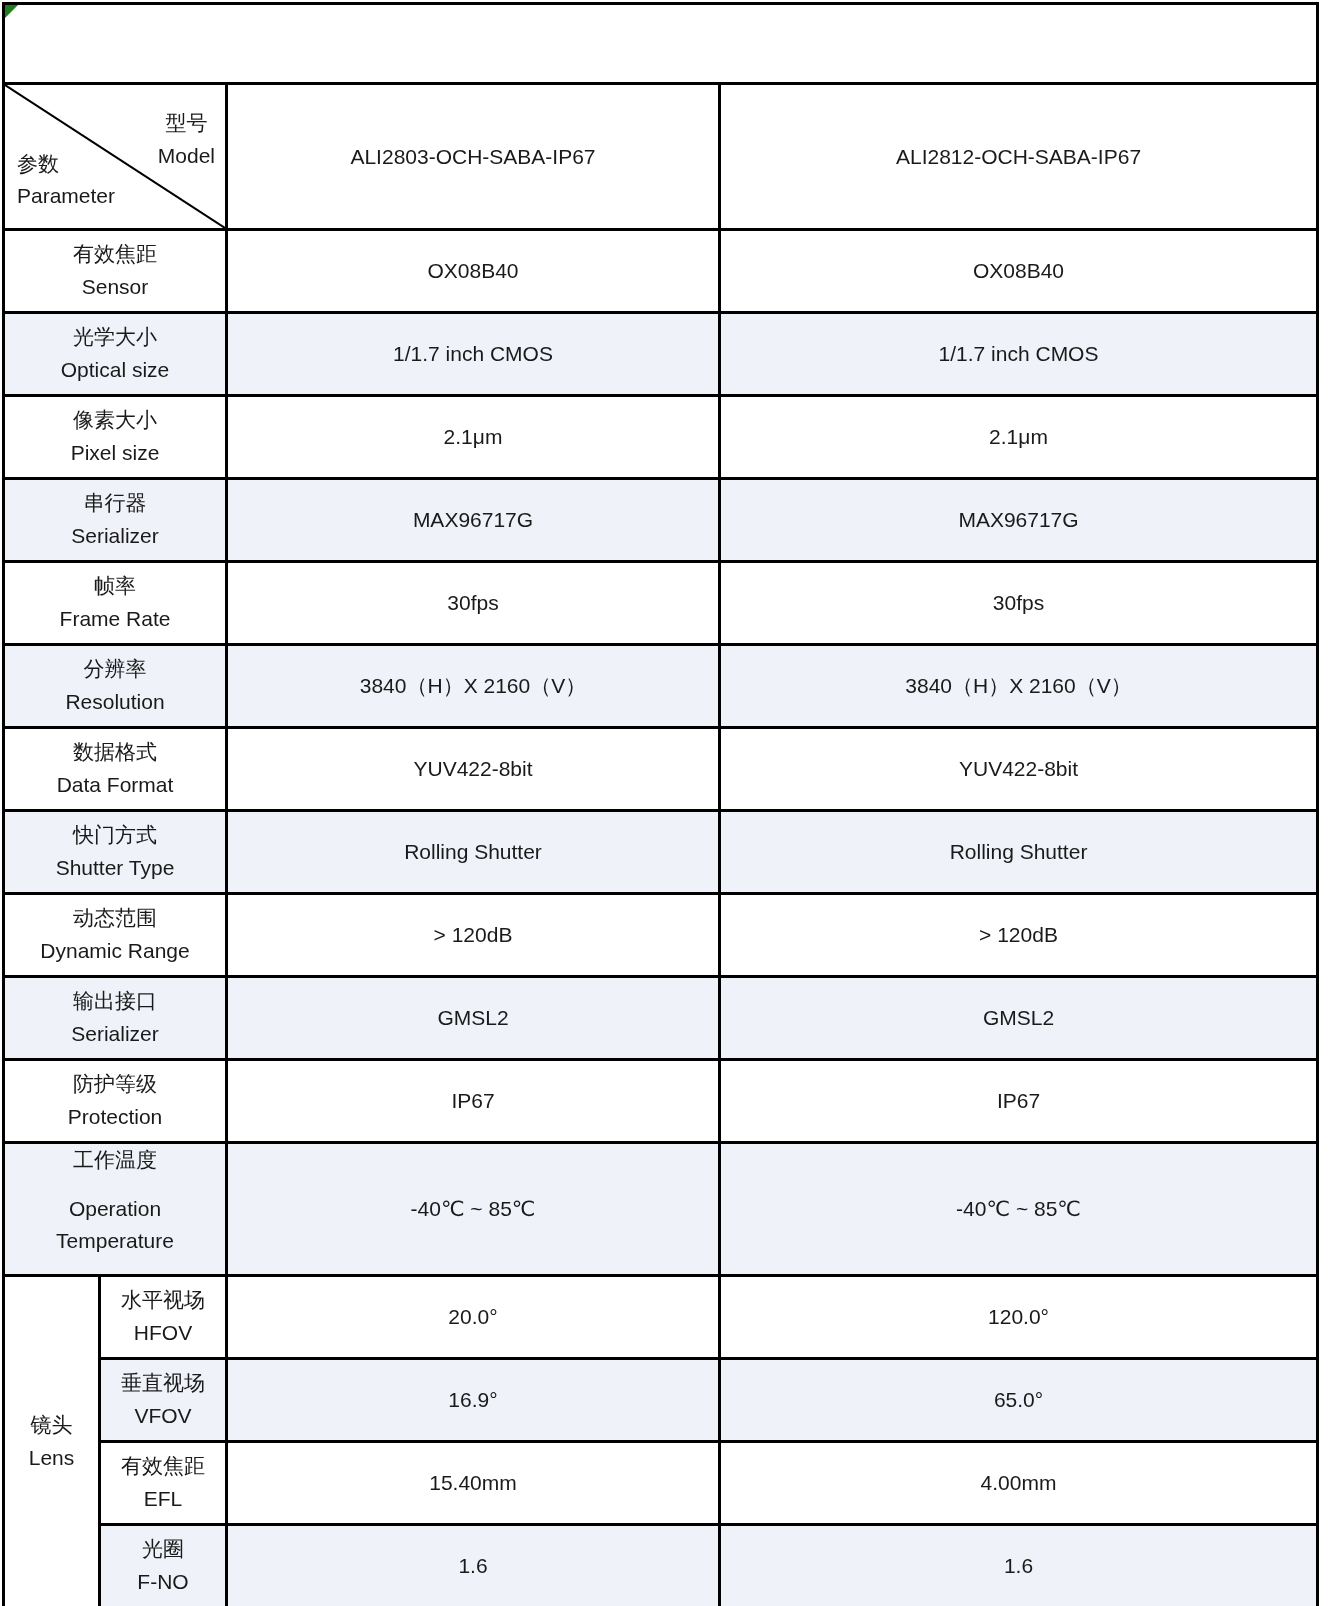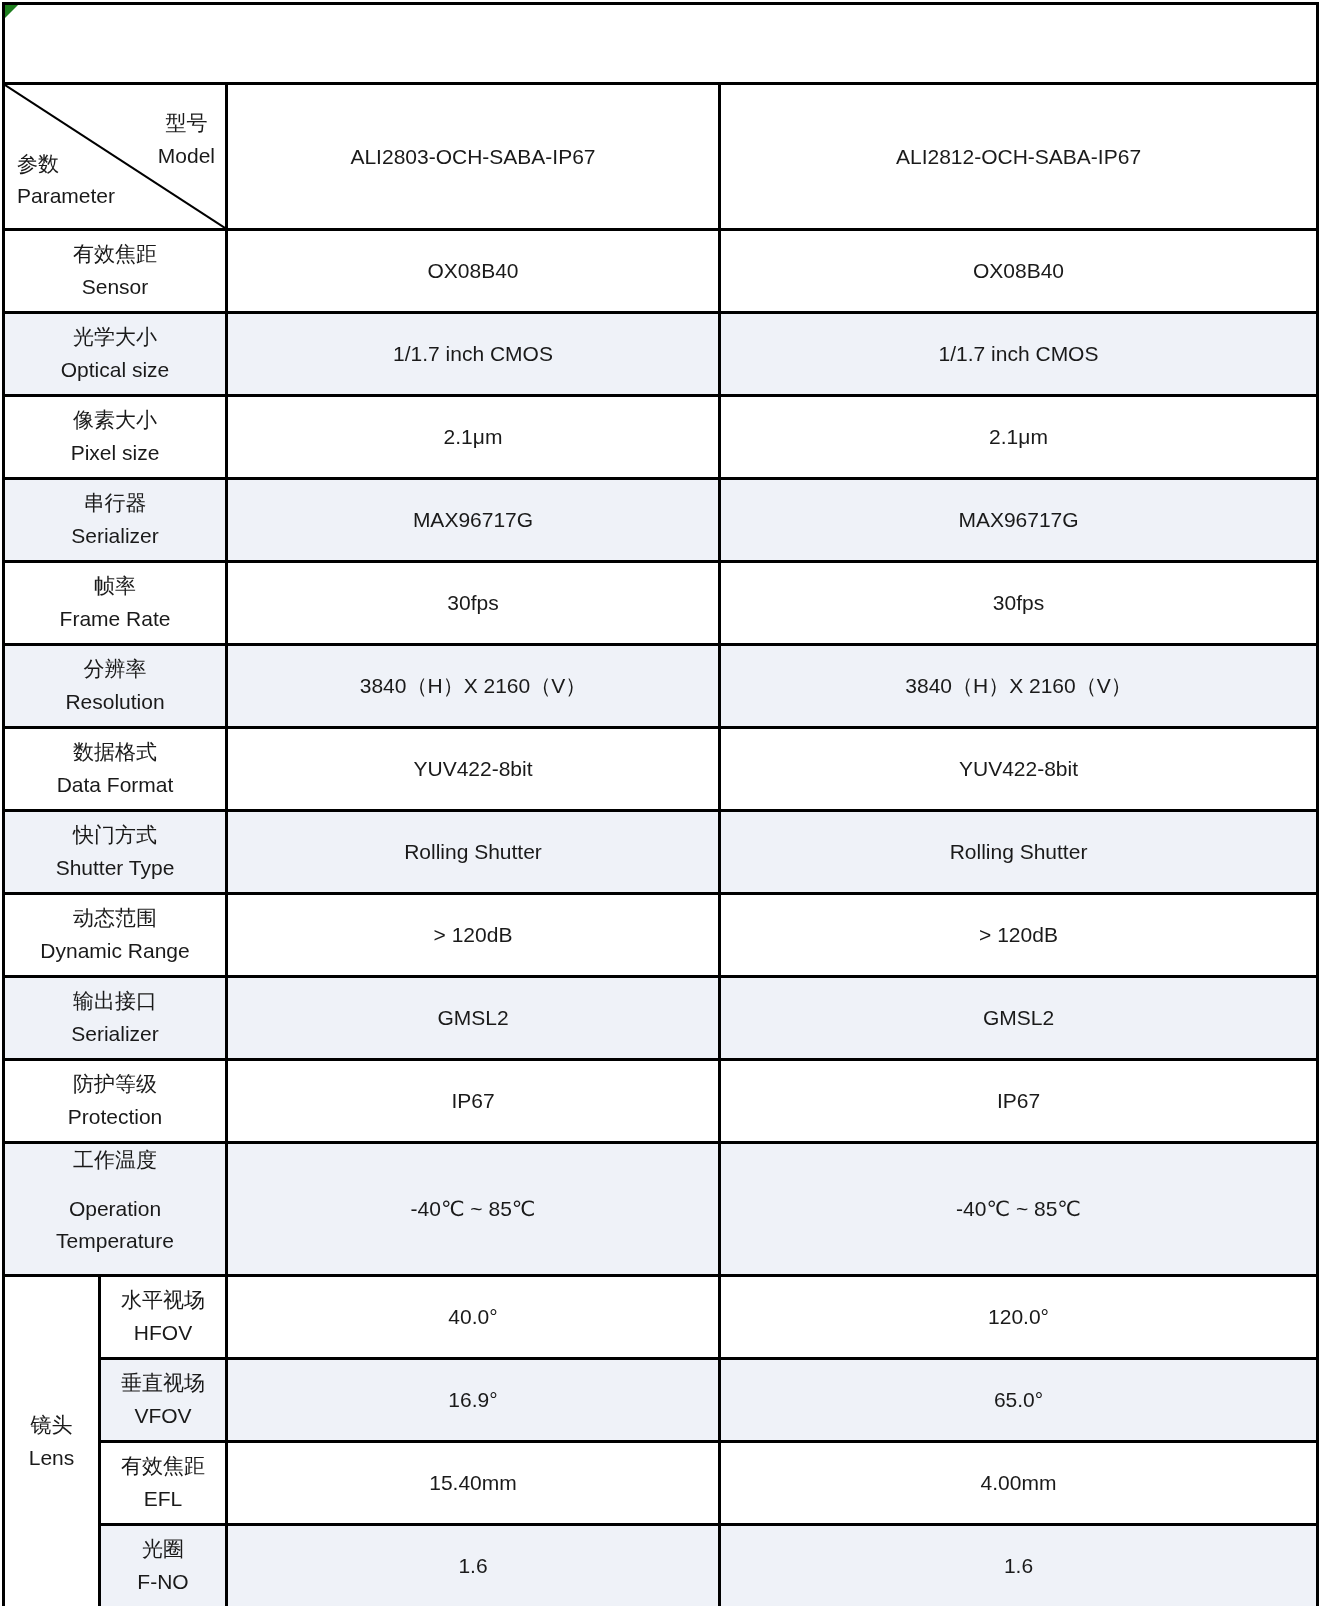--- a/index.html
+++ b/index.html
@@ -225,21 +225,21 @@
 
     <tr class="spec-row">
       <td class="lens-cell" rowspan="4">
         <div>镜头</div>
         <div>Lens</div>
       </td>
       <td class="label">
         <div>水平视场</div>
         <div>HFOV</div>
       </td>
-      <td>40.0°</td>
+      <td>20.0°</td>
       <td>120.0°</td>
     </tr>
 
     <tr class="spec-row tint">
       <td class="label">
         <div>垂直视场</div>
         <div>VFOV</div>
       </td>
       <td>16.9°</td>
       <td>65.0°</td>

